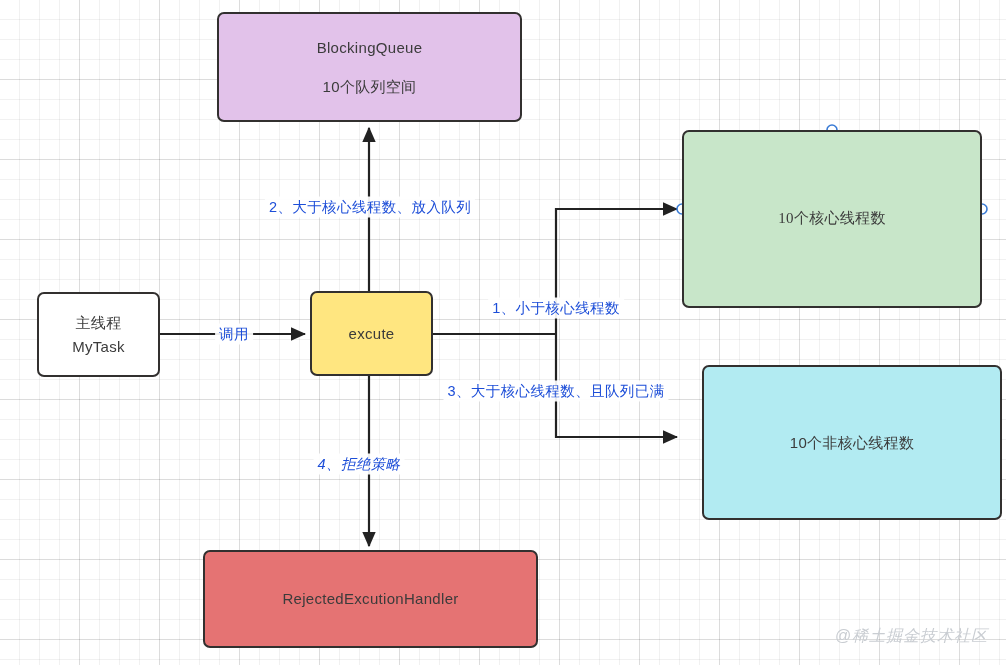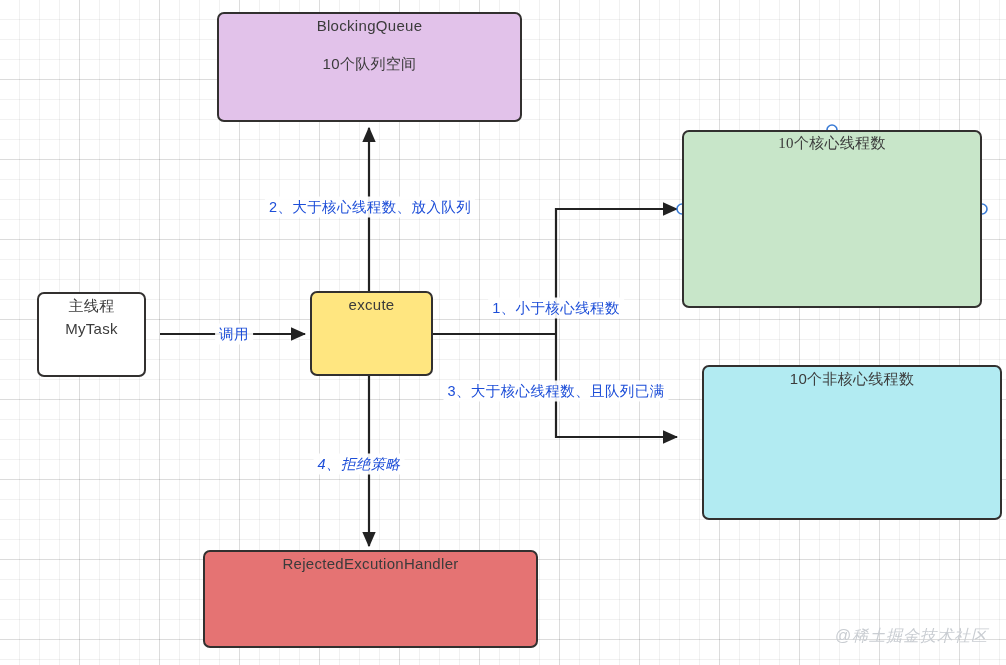--- a/index.html
+++ b/index.html
@@ -29,20 +29,21 @@
     background-position: -1px -1px, -1px -1px, -1px -1px, -1px -1px;
   }
   .node {
     position: absolute;
     box-sizing: border-box;
     border: 2px solid #32302f;
     border-radius: 7px;
     display: flex;
     flex-direction: column;
     align-items: center;
+    justify-content: center;
     color: #3b3b3b;
     font-size: 15px;
     line-height: 1.55;
     text-align: center;
     letter-spacing: 0.3px;
   }
   .node .line2 { margin-top: 15px; }
 
   #node-blockingqueue {
     left: 217px; top: 12px; width: 305px; height: 110px;
@@ -51,21 +52,21 @@
   #node-core-threads {
     left: 682px; top: 130px; width: 300px; height: 178px;
     background: #c8e6c9;
     font-family: Liberation Serif, serif;
   }
   #node-noncore-threads {
     left: 702px; top: 365px; width: 300px; height: 155px;
     background: #b2ebf2;
   }
   #node-main-thread {
-    left: 37px; top: 292px; width: 109px; height: 85px;
+    left: 37px; top: 292px; width: 123px; height: 85px;
     background: #ffffff;
   }
   #node-excute {
     left: 310px; top: 291px; width: 123px; height: 85px;
     background: #ffe680;
   }
   #node-rejected {
     left: 203px; top: 550px; width: 335px; height: 98px;
     background: #e57373;
   }

